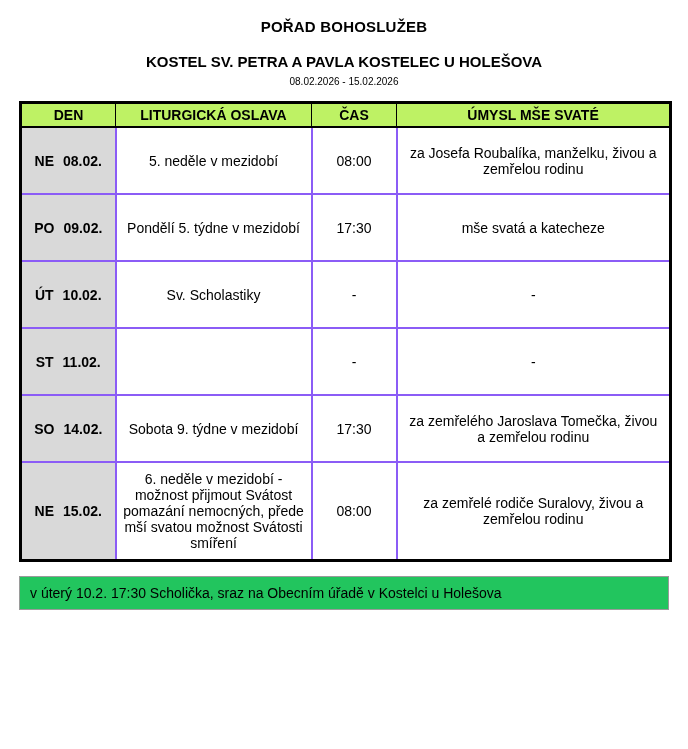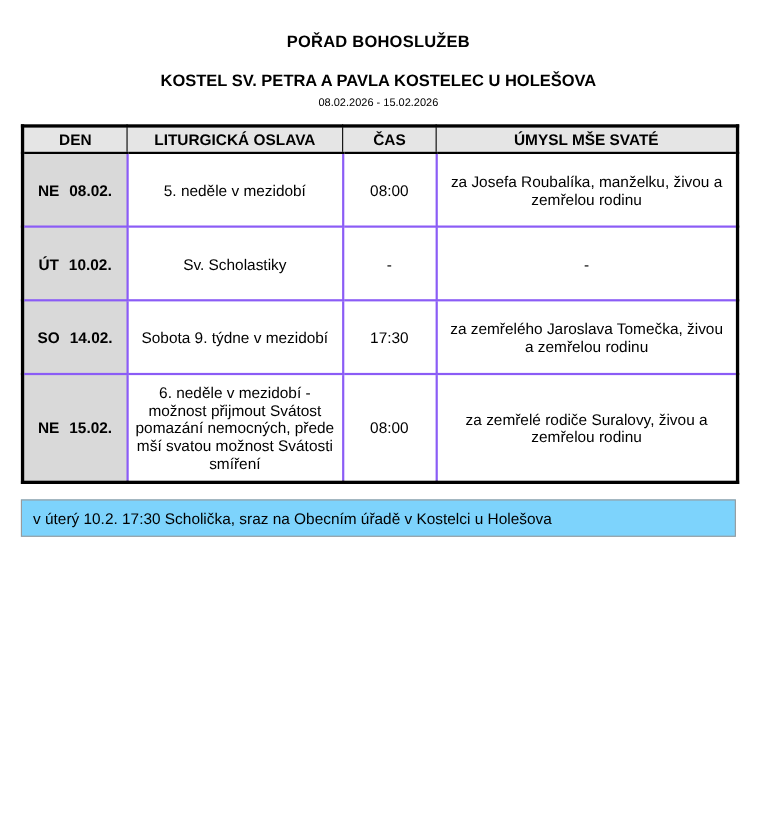--- a/index.html
+++ b/index.html
@@ -12,40 +12,40 @@
   .page {
     width: 688px;
     min-height: 749px;
     padding: 10px 19px 14px 19px;
   }
   .doc-header { text-align: center; margin-bottom: 14px; }
   .doc-title {
     font-size: 15px;
     font-weight: bold;
     letter-spacing: 0.2px;
-    margin-top: 20px;
+    margin-top: 8px;
   }
   .doc-subtitle {
     font-size: 15px;
     font-weight: bold;
     margin-top: 18px;
   }
   .doc-daterange {
     font-size: 10px;
     font-weight: normal;
     margin-top: 6px;
   }
   table.schedule {
     width: 650px;
     border-collapse: collapse;
     border: 3px solid #000000;
     table-layout: fixed;
   }
   table.schedule th {
-    background: #e5e5e5;
+    background: #bef264;
     border: 1px solid #000000;
     border-bottom: 2px solid #000000;
     font-size: 14px;
     font-weight: bold;
     text-align: center;
     padding: 3px 2px;
     height: 24px;
   }
   table.schedule td {
     border: 2px solid #8b5cf6;
@@ -65,21 +65,21 @@
     font-weight: bold;
   }
   td.den .cellwrap {
     display: flex;
     justify-content: center;
     gap: 9px;
   }
   .footer-note {
     margin-top: 14px;
     width: 650px;
-    background: #7dd3fc;
+    background: #22c55e;
     border: 1px solid #9a9a9a;
     font-size: 14px;
     text-align: left;
     padding: 8px 10px;
   }
 </style>
 </head>
 <body>
 
 <div class="page">
@@ -113,25 +113,47 @@
               <span>08.02.</span>
             </span>
         </td>
         <td>5. neděle v mezidobí</td>
         <td>08:00</td>
         <td>za Josefa Roubalíka, manželku, živou a zemřelou rodinu</td>
       </tr>
       <tr class="data-row">
         <td class="den">
           <span class="cellwrap">
+              <span>PO</span>
+              <span>09.02.</span>
+            </span>
+        </td>
+        <td>Pondělí 5. týdne v mezidobí</td>
+        <td>17:30</td>
+        <td>mše svatá a katecheze</td>
+      </tr>
+      <tr class="data-row">
+        <td class="den">
+          <span class="cellwrap">
               <span>ÚT</span>
               <span>10.02.</span>
             </span>
         </td>
         <td>Sv. Scholastiky</td>
+        <td>-</td>
+        <td>-</td>
+      </tr>
+      <tr class="data-row">
+        <td class="den">
+          <span class="cellwrap">
+              <span>ST</span>
+              <span>11.02.</span>
+            </span>
+        </td>
+        <td></td>
         <td>-</td>
         <td>-</td>
       </tr>
       <tr class="data-row">
         <td class="den">
           <span class="cellwrap">
               <span>SO</span>
               <span>14.02.</span>
             </span>
         </td>

